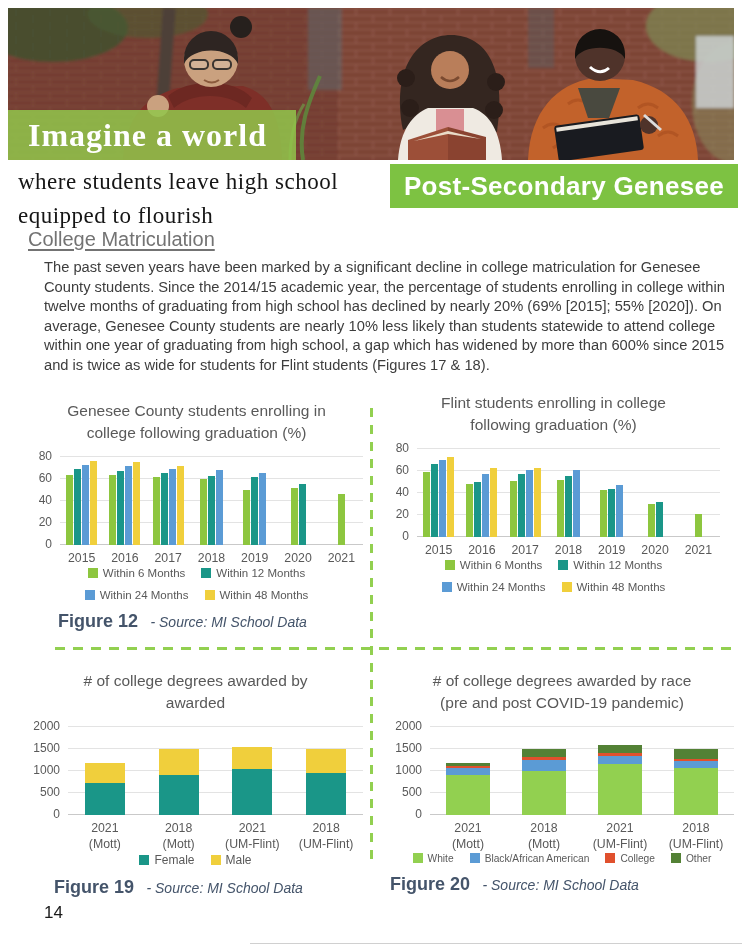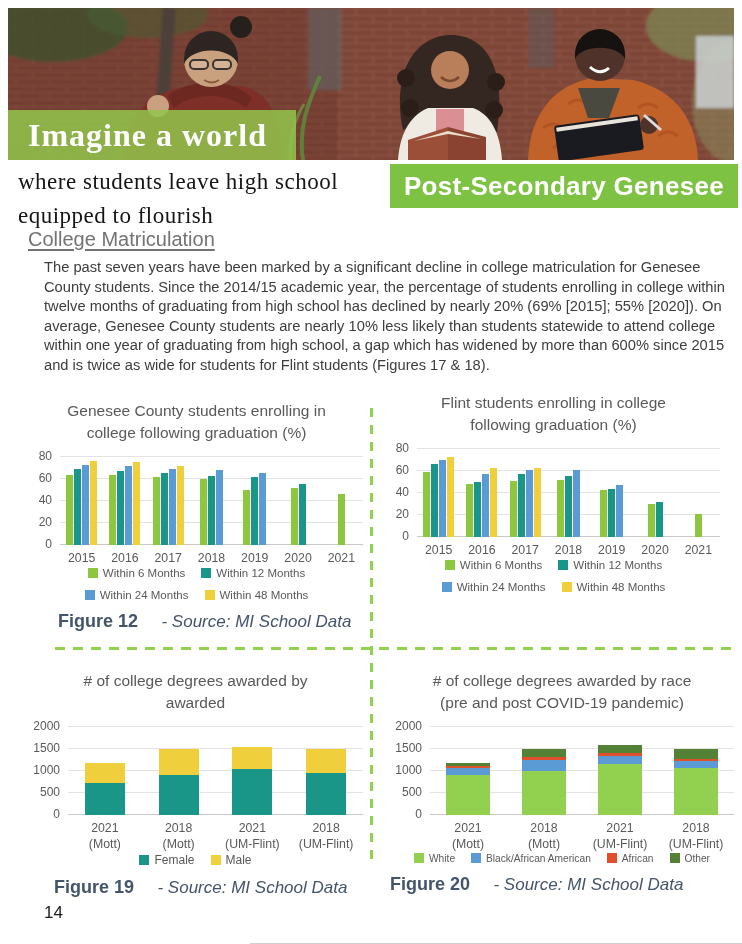--- a/index.html
+++ b/index.html
@@ -51,21 +51,21 @@
   .c-stack{display:flex;flex-direction:column-reverse;}
   .c-xlabels{display:flex;margin-top:6px;}
   .c-xlab{flex:1;text-align:center;font-size:12.3px;color:#595959;line-height:1.3;}
   .c-legend{display:flex;flex-direction:column;gap:10px;align-items:center;}
   .c-legrow{display:flex;gap:16px;justify-content:center;align-items:center;}
   .c-legitem{display:inline-flex;align-items:center;gap:5px;font-size:11.5px;color:#595959;white-space:nowrap;}
   .c-sw{width:10px;height:10px;display:inline-block;flex:0 0 auto;}
 
   .caption{margin-top:10px;color:#44546a;white-space:nowrap;}
   .cap-fig{font-size:18px;font-weight:bold;}
-  .cap-src{font-size:17px;font-style:italic;margin-left:19px;}
+  .cap-src{font-size:14px;font-style:italic;margin-left:8px;}
   .cap-ind-a{margin-left:28px;}
   .cap-ind-b{margin-left:38px;}
   .cap-ind-c{margin-left:26px;}
   .cap-ind-d{margin-left:0px;}
 
   .pagenum{position:absolute;left:44px;top:903px;font-size:17px;color:#1a1a1a;}
   .edge{position:absolute;left:250px;right:0;bottom:0;height:1px;background:#d0d0d0;}
 </style>
 </head>
 <body>
@@ -540,21 +540,21 @@
             <div class="c-legitem" style="font-size: 10.2px;">
               <div class="c-sw" style="background: rgb(146, 208, 80);"></div>
               <span>White</span>
             </div>
             <div class="c-legitem" style="font-size: 10.2px;">
               <div class="c-sw" style="background: rgb(91, 155, 213);"></div>
               <span>Black/African American</span>
             </div>
             <div class="c-legitem" style="font-size: 10.2px;">
               <div class="c-sw" style="background: rgb(224, 80, 45);"></div>
-              <span>African</span>
+              <span>College</span>
             </div>
             <div class="c-legitem" style="font-size: 10.2px;">
               <div class="c-sw" style="background: rgb(83, 129, 53);"></div>
               <span>Other</span>
             </div>
           </div>
         </div>
       </div>
     <div class="caption cap-ind-d">
       <span class="cap-fig">Figure 20</span>

